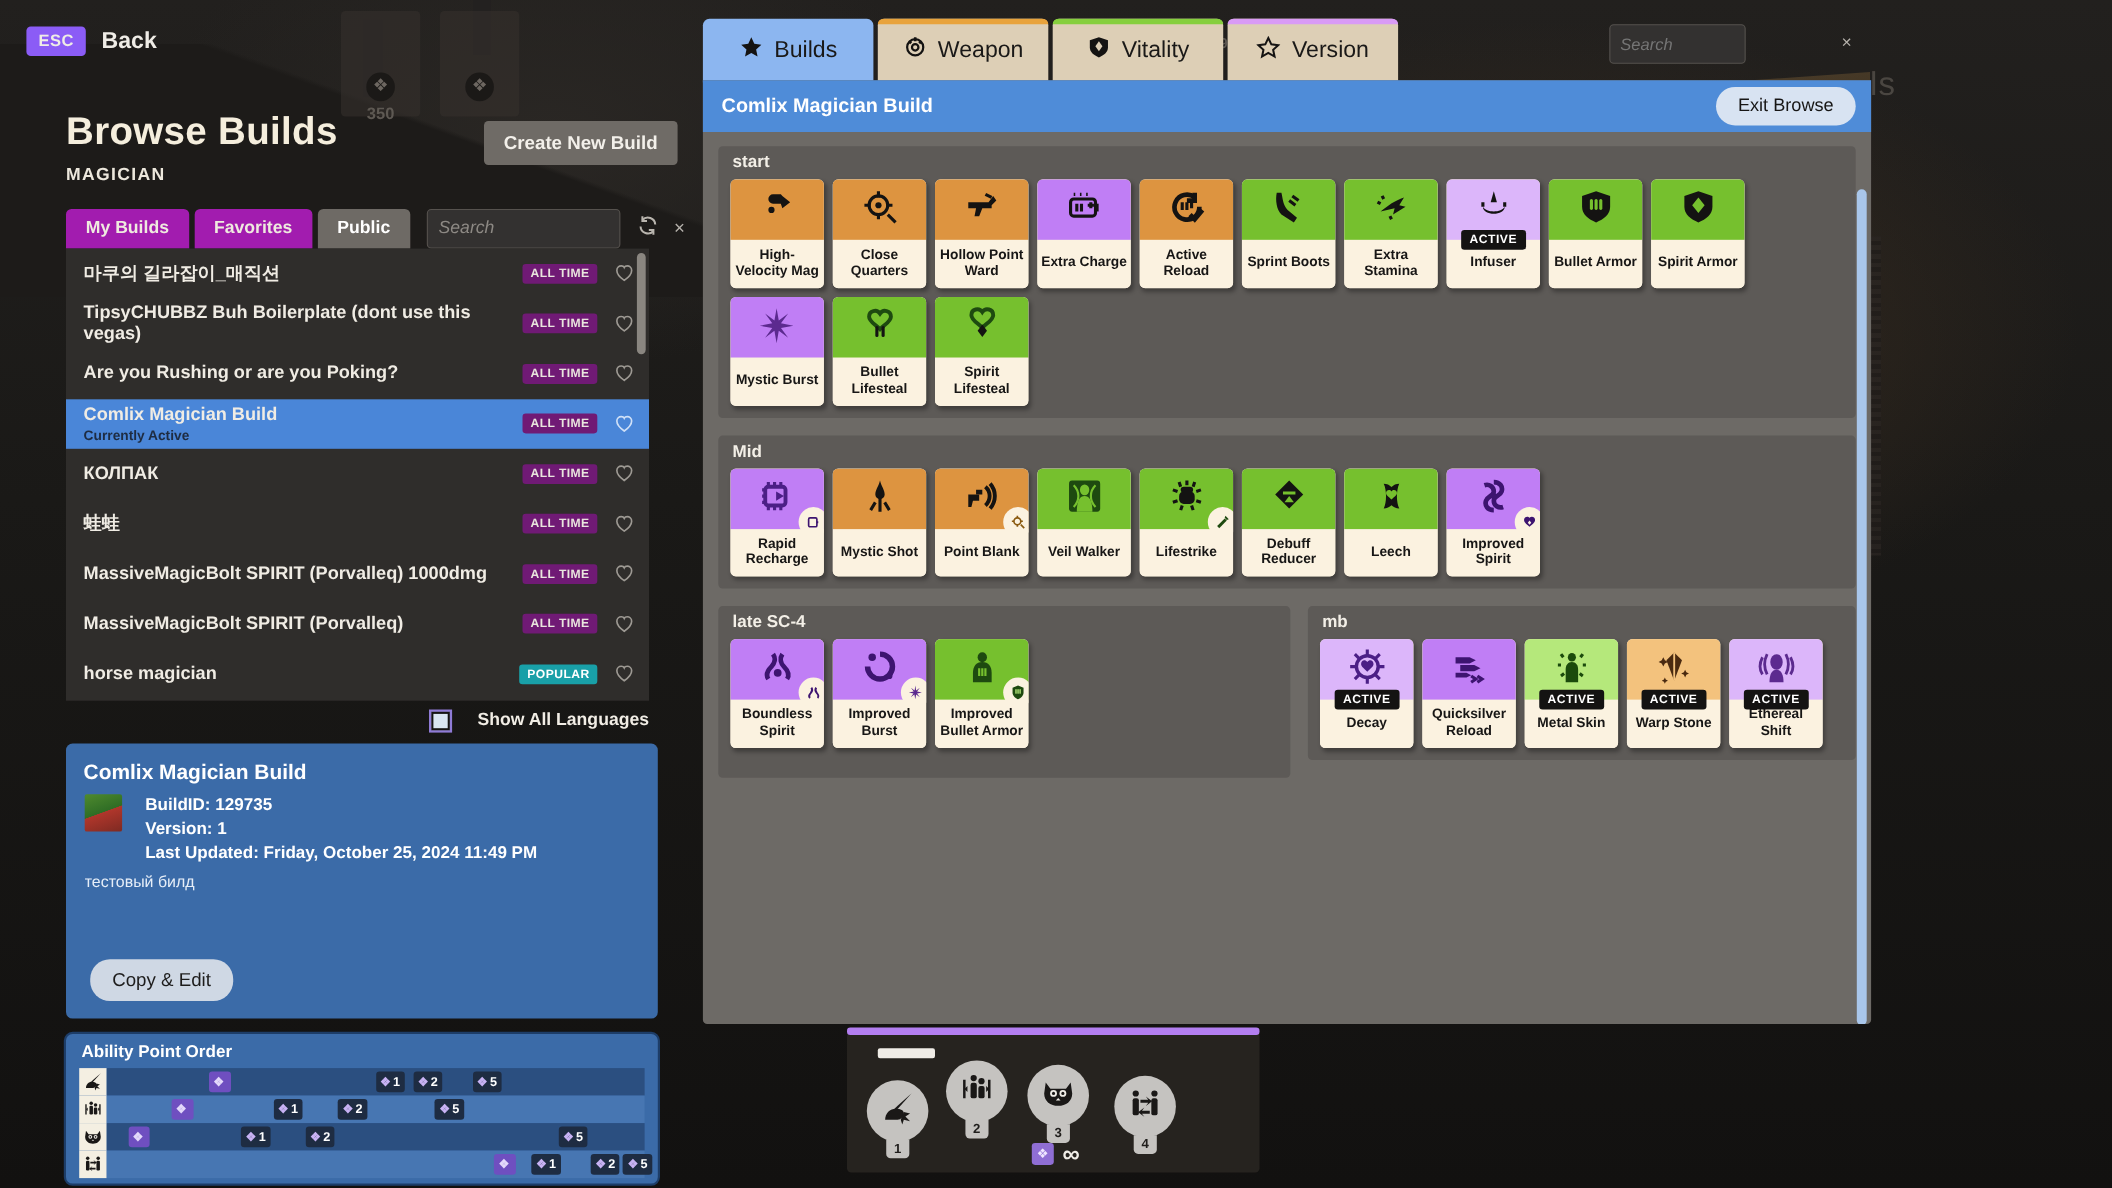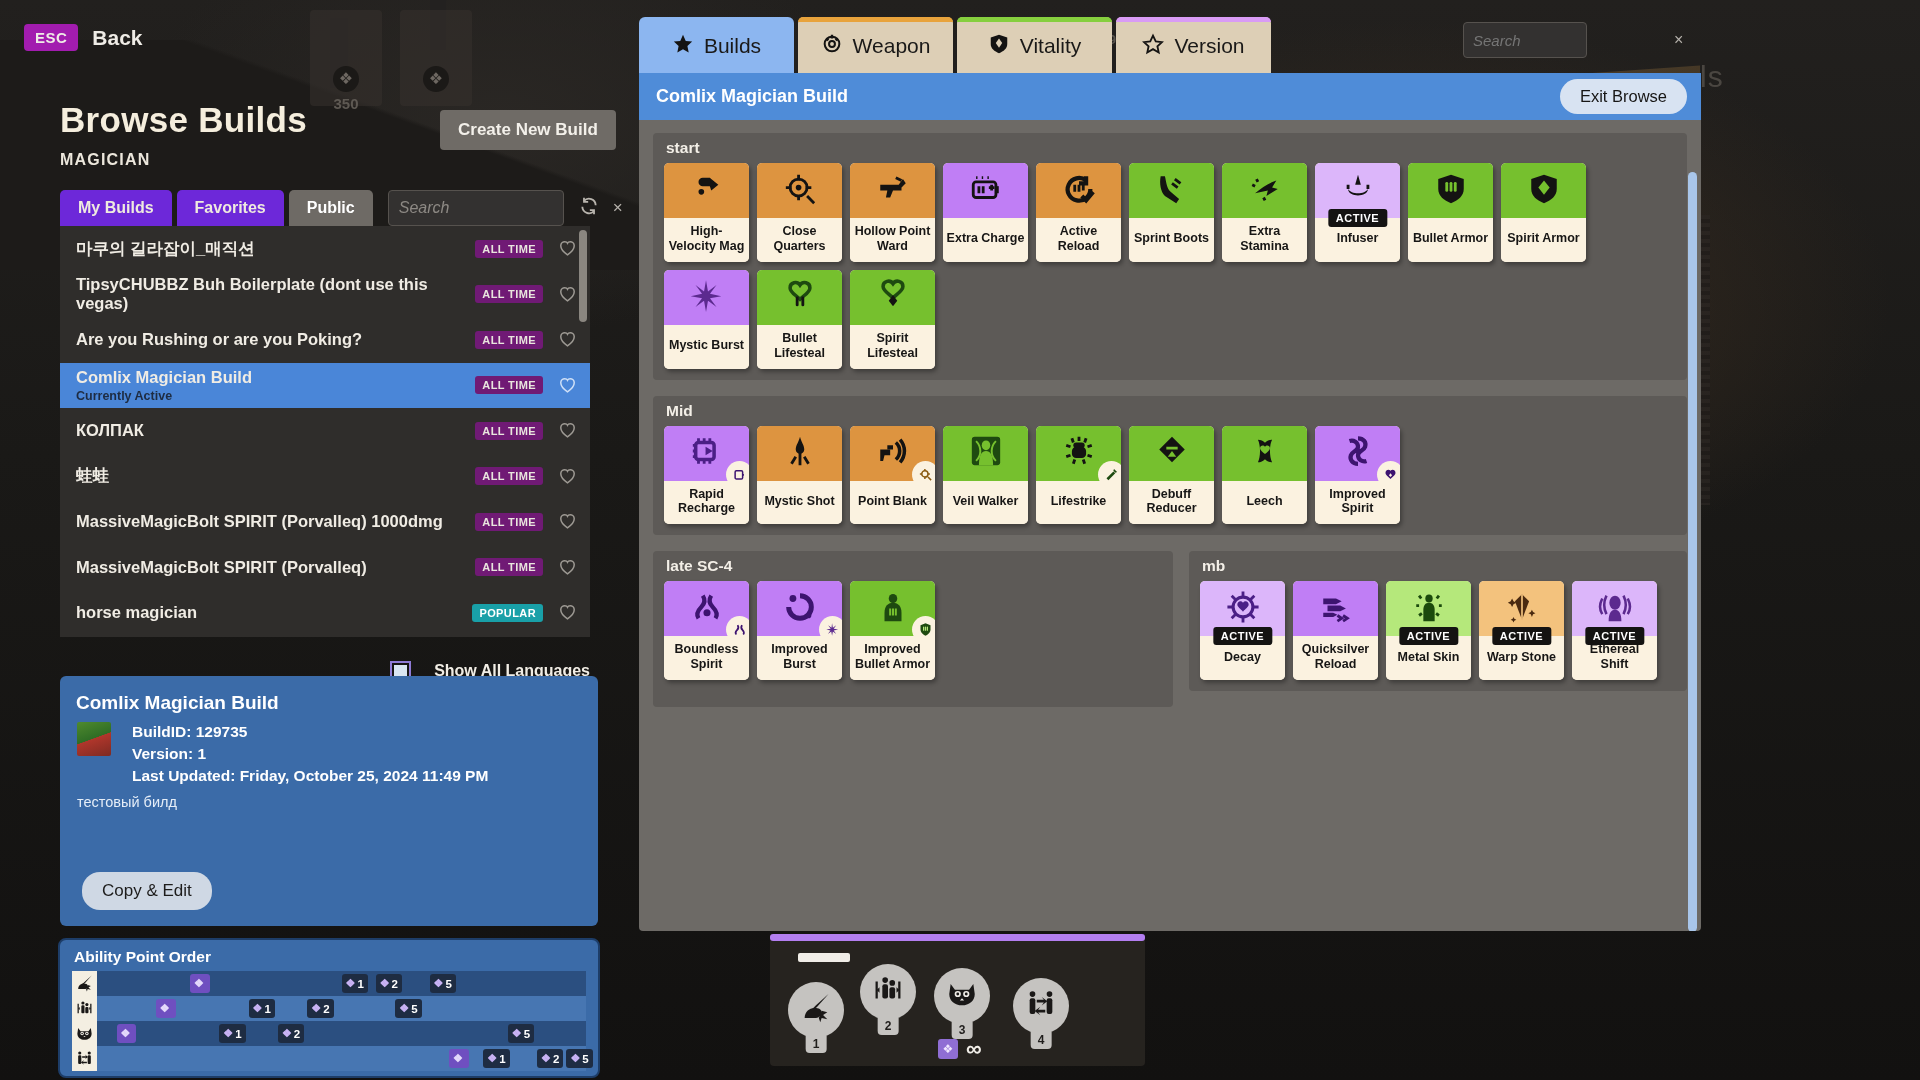--- a/index.html
+++ b/index.html
@@ -50,42 +50,42 @@
   }
   .shop-price {
     position:absolute; left:50%; transform:translateX(-50%); bottom:-6px;
     font-size:15px; color:#5e5953; font-weight:bold;
   }
   .topstat { position:absolute; font-size:13px; color:#5a554f; font-weight:bold; }
 
   
   #esc-row { position:absolute; left:24px; top:24px; display:flex; align-items:center; gap:14px; }
   #esc-key {
-    background:#a21caf; color:#efece6; font-weight:bold; font-size:15px;
+    background:#8b5cf6; color:#efece6; font-weight:bold; font-size:15px;
     padding:5px 11px; border-radius:4px; letter-spacing:.5px;
   }
   #back-label { color:#efece6; font-size:21px; font-weight:bold; }
 
   #browse-title {
     position:absolute; left:60px; top:100px;
     font-size:35px; font-weight:bold; color:#f5eedd; letter-spacing:.3px;
   }
   #hero-name {
     position:absolute; left:60px; top:151px;
     font-size:16px; font-weight:bold; color:#ece7dc; letter-spacing:1.2px;
   }
   #create-new-build {
     position:absolute; left:440px; top:110px;
     background:#6f6b66; color:#f3f0ea; font-size:17px; font-weight:bold;
     padding:10px 18px; border-radius:4px; border:none; cursor:pointer;
   }
 
   #tabs-row { position:absolute; left:60px; top:190px; display:flex; align-items:center; gap:5px; }
   .lt-tab {
-    background:#6d28d9; color:#efeadf; font-size:16px; font-weight:bold;
+    background:#a21caf; color:#efeadf; font-size:16px; font-weight:bold;
     padding:9px 18px; border-radius:5px 5px 0 0; cursor:pointer; border:none;
   }
   .lt-tab.active { background:#6e6a65; color:#fff; }
   #list-search {
     margin-left:10px; width:176px; height:36px; background:#333130;
     border:1px solid #56524e; border-radius:4px; position:relative;
     display:flex; align-items:center; padding:0 10px;
   }
   #list-search input {
     background:transparent; border:none; outline:none; flex:1;
@@ -113,21 +113,21 @@
   }
   .badge.popular { background:#19a0a8; color:#ffffff; }
   .heart { width:21px; height:19px; flex:0 0 21px; }
   #list-scrollbar {
     position:absolute; right:3px; top:4px; width:8px; height:92px;
     background:#8a8680; border-radius:4px;
   }
 
   #langs-row {
     position:absolute; left:60px; top:646px; width:530px;
-    display:flex; align-items:center; justify-content:flex-end; gap:25px;margin-top:16px;
+    display:flex; align-items:center; justify-content:flex-end; gap:25px;
   }
   #lang-checkbox {
     width:17px; height:17px; background:#d9e6f2;
     border:2px solid #151413; outline:2px solid #8f7bd6; outline-offset:0px;
     cursor:pointer;
   }
   #langs-label { font-size:16px; font-weight:bold; color:#f1ede5; }
 
   #detail-card {
     position:absolute; left:60px; top:676px; width:538px; height:250px;

